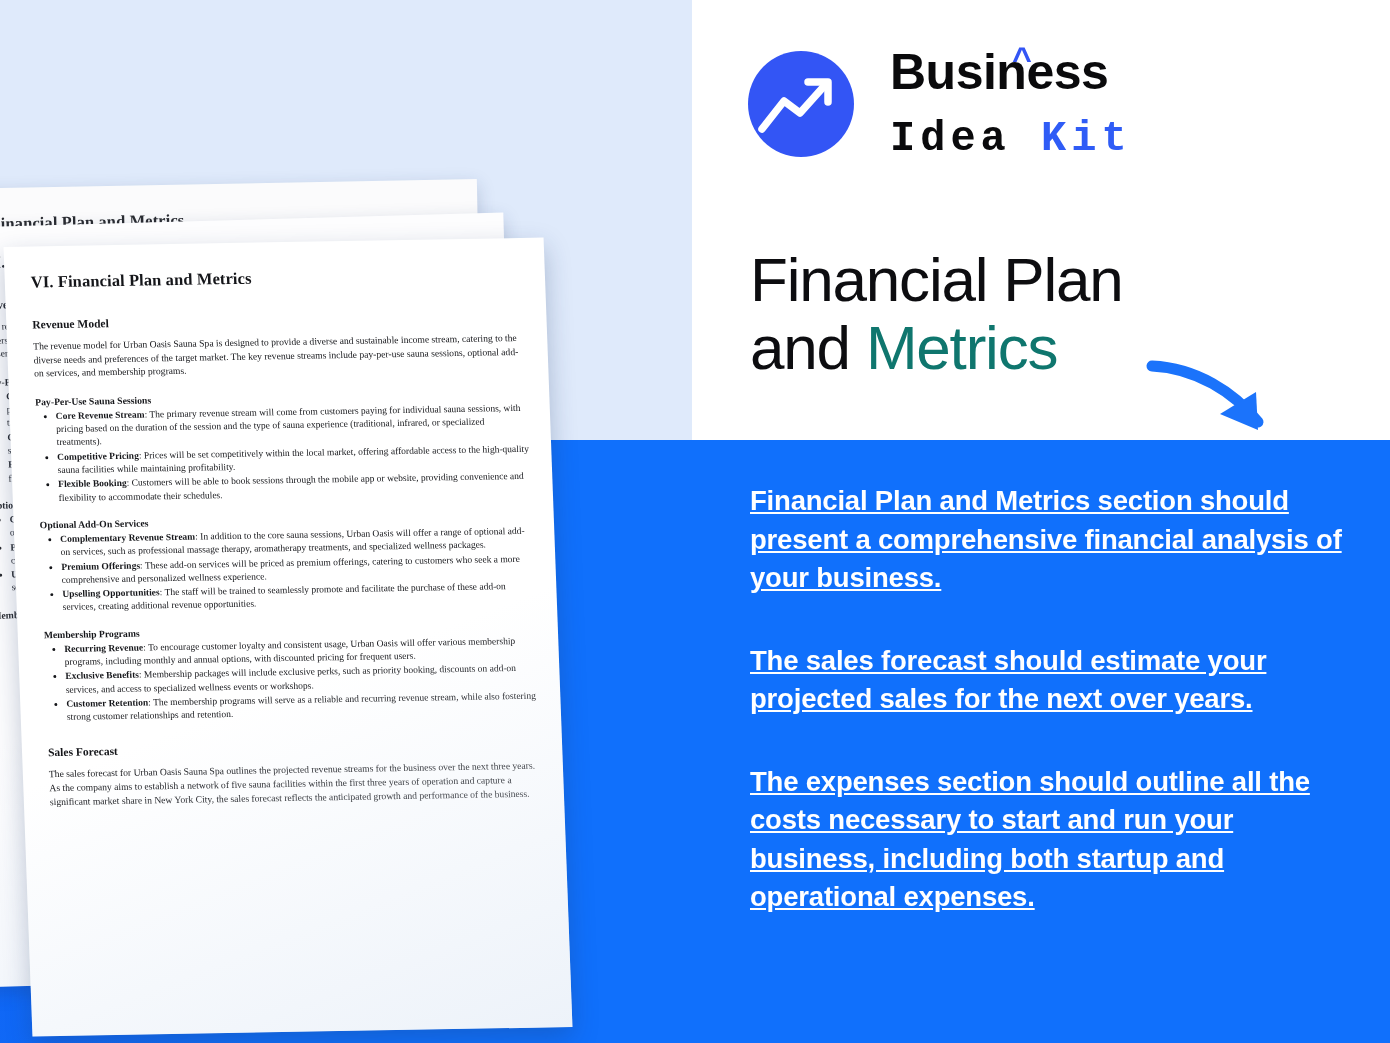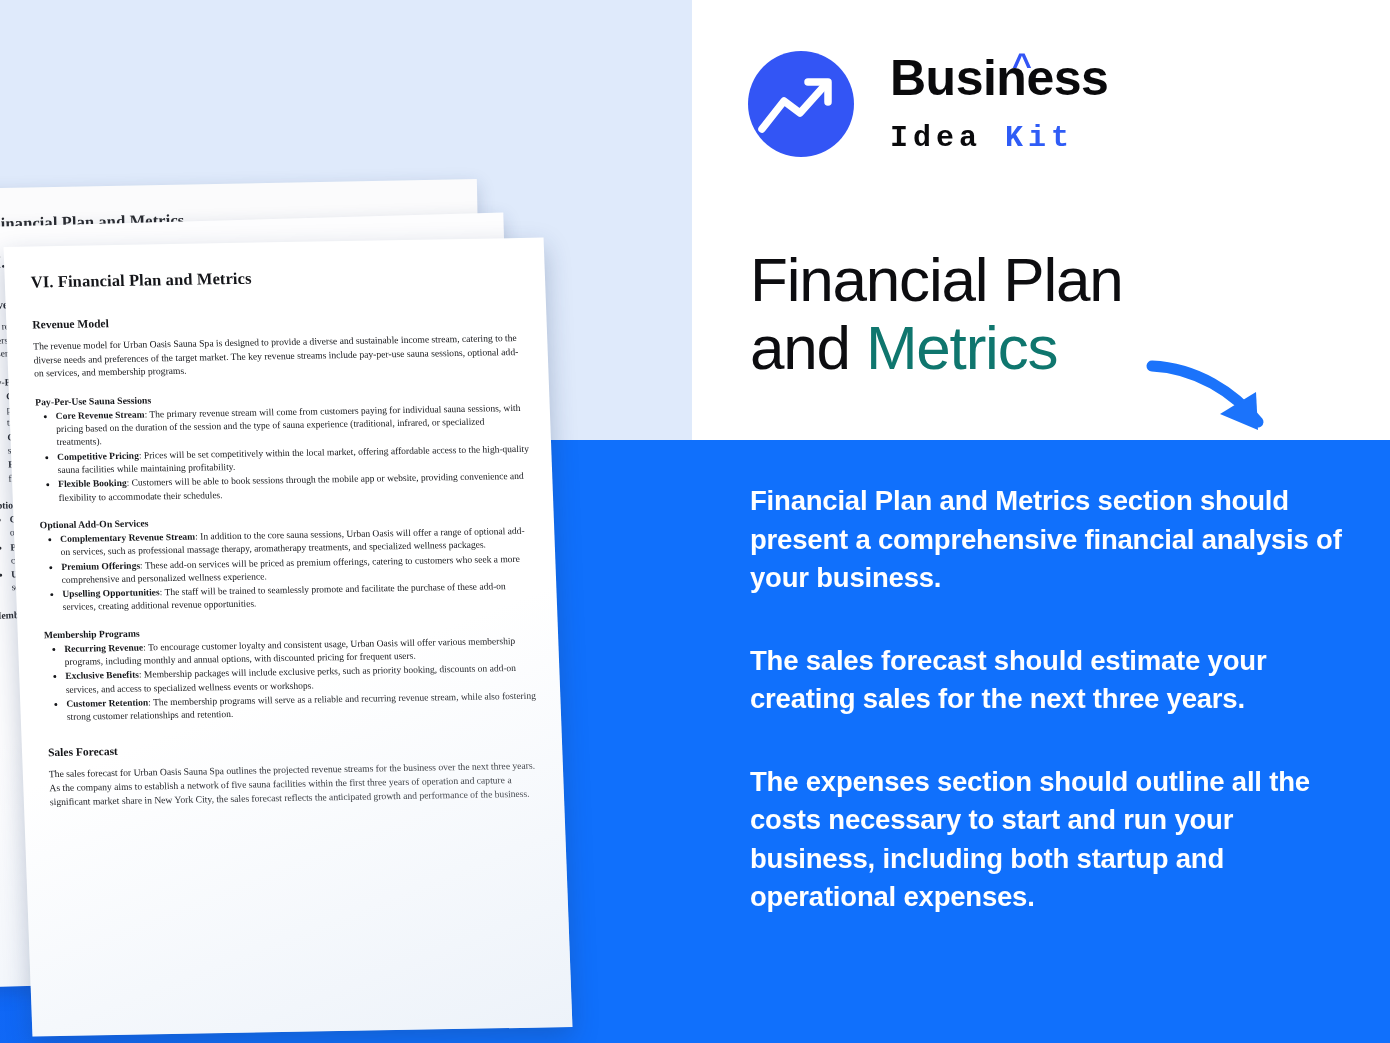--- a/index.html
+++ b/index.html
@@ -179,21 +179,21 @@
     position: absolute;
     left: 122px;
     top: -6px;
     color: #3355f5;
     font-size: 34px;
     font-weight: bold;
     line-height: 1;
   }
   .logo-line2 {
     font-family: "Liberation Mono", monospace;
-    font-size: 30px;
+    font-size: 42px;
     font-weight: bold;
     letter-spacing: 5px;
     color: #0a0a0c;
     line-height: 1.05;
     margin-top: 20px;
     white-space: nowrap;
   }
   .logo-line2 .kit { color: #2f5cf6; }
 
   .headline {
@@ -216,20 +216,21 @@
     width: 150px;
     height: 92px;
   }
 
   .body-copy {
     position: absolute;
     left: 750px;
     top: 482px;
     width: 600px;
     color: #ffffff;
+    text-decoration: underline;
   }
   .body-copy p {
     font-size: 27.5px;
     font-weight: bold;
     line-height: 1.40;
     margin: 0 0 44px 0;
     letter-spacing: -0.2px;
   }
   .body-copy p:last-child { margin-bottom: 0; }
 </style>
@@ -350,17 +351,17 @@
 
   <div class="curve-arrow">
     <svg width="150" height="92" viewBox="0 0 150 92" aria-hidden="true">
       <path d="M6 14 C50 16, 88 40, 112 70" fill="none" stroke="#1b73fb" stroke-width="11" stroke-linecap="round"></path>
       <path d="M112 78 L110 40 L74 62 Z" fill="#1b73fb"></path>
     </svg>
   </div>
 
   <div class="body-copy">
     <p>Financial Plan and Metrics section should present a comprehensive financial analysis of your business.</p>
-    <p>The sales forecast should estimate your creating sales for the next three years.</p>
+    <p>The sales forecast should estimate your projected sales for the next over years.</p>
     <p>The expenses section should outline all the costs necessary to start and run your business, including both startup and operational expenses.</p>
   </div>
 
 </div>
 
 </body></html>

